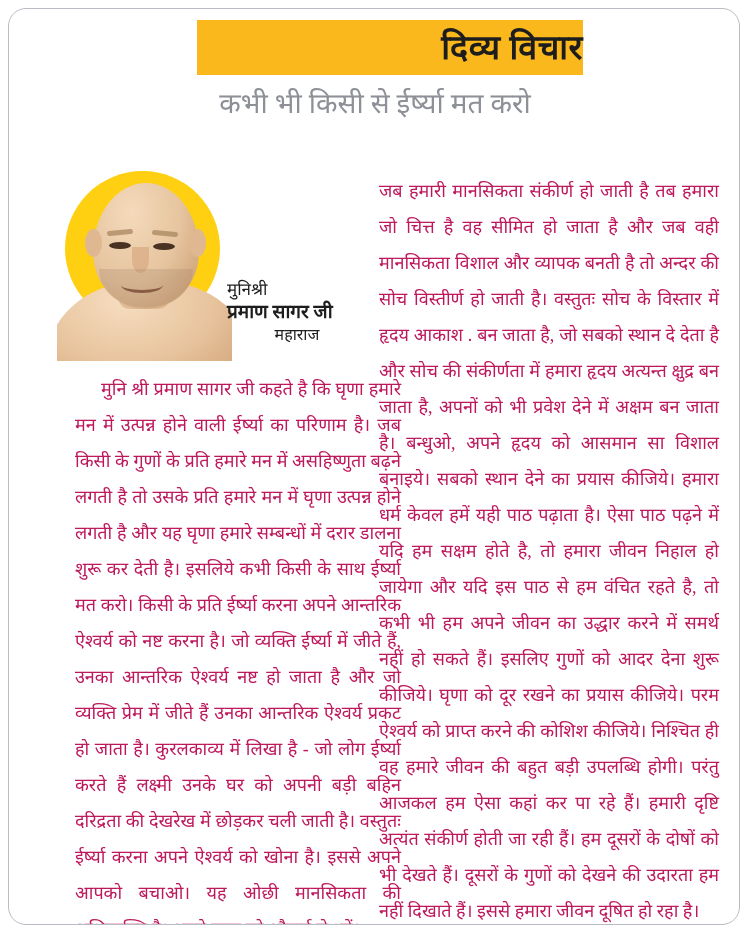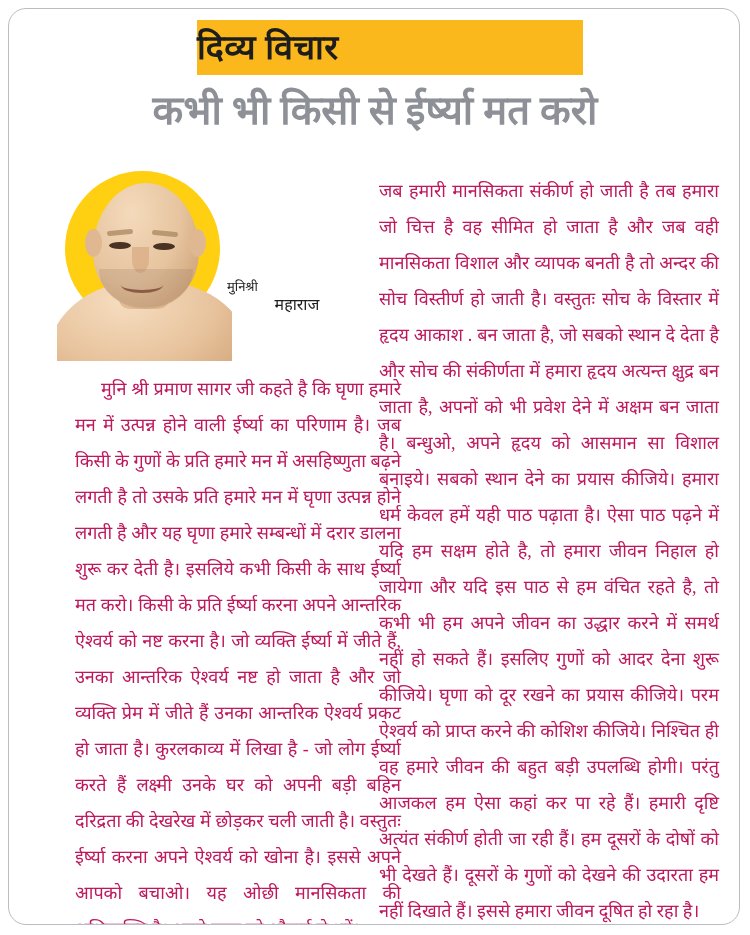--- a/index.html
+++ b/index.html
@@ -30,42 +30,42 @@
   
   .banner {
     position: absolute;
     left: 188px;
     top: 11px;
     width: 386px;
     height: 55px;
     background: #fab81c;
     display: flex;
     align-items: center;
-    justify-content: flex-start;
+    justify-content: flex-end;
   }
   .banner-title {
     font-family: "Liberation Serif", "DejaVu Serif", serif;
     font-weight: bold;
     font-size: 34px;
     line-height: 1;
     color: #1d1d1d;
     letter-spacing: 0.5px;
     white-space: nowrap;
   }
 
   
   .headline {
     position: absolute;
     left: 0;
     top: 78px;
     width: 732px;
     text-align: center;
     font-family: "Liberation Serif", "DejaVu Serif", serif;
-    font-weight: bold;
-    font-size: 40px;
+    font-weight: normal;
+    font-size: 28px;
     line-height: 1.18;
     color: #8d9096;
     white-space: nowrap;
   }
 
   
   .hero {
     position: absolute;
     left: 18px;
     top: 152px;
@@ -184,21 +184,21 @@
   }
 
   .caption {
     position: absolute;
     left: 200px;
     top: 118px;
     width: 140px;
     color: #1d1d1d;
     font-family: "Liberation Serif", "DejaVu Serif", serif;
   }
-  .cap-1 { font-size: 13px; line-height: 1.25; }
+  .cap-1 { font-size: 17px; line-height: 1.25; }
   .cap-2 { font-size: 19px; font-weight: bold; line-height: 1.3; white-space: nowrap; }
   .cap-3 { font-size: 16px; line-height: 1.25; text-align: center; }
 
   
   .col {
     position: absolute;
     font-family: "Liberation Serif", "DejaVu Serif", serif;
     font-size: 18px;
     line-height: 36px;
     color: #be185d;
@@ -243,20 +243,21 @@
       <div class="p-brow-l"></div>
       <div class="p-brow-r"></div>
       <div class="p-eye-l"></div>
       <div class="p-eye-r"></div>
       <div class="p-nose"></div>
       <div class="p-beard"></div>
       <div class="p-mouth"></div>
     </div>
     <div class="caption">
       <div class="cap-1">मुनिश्री</div>
+      <div class="cap-2">प्रमाण सागर जी</div>
       <div class="cap-3">महाराज</div>
     </div>
   </div>
 
   <div class="col col-left">
     <p>मुनि श्री प्रमाण सागर जी कहते है कि घृणा हमारे मन में उत्पन्न होने वाली ईर्ष्या का परिणाम है। जब किसी के गुणों के प्रति हमारे मन में असहिष्णुता बढ़ने लगती है तो उसके प्रति हमारे मन में घृणा उत्पन्न होने लगती है और यह घृणा हमारे सम्बन्धों में दरार डालना शुरू कर देती है। इसलिये कभी किसी के साथ ईर्ष्या मत करो। किसी के प्रति ईर्ष्या करना अपने आन्तरिक ऐश्वर्य को नष्ट करना है। जो व्यक्ति ईर्ष्या में जीते हैं, उनका आन्तरिक ऐश्वर्य नष्ट हो जाता है और जो व्यक्ति प्रेम में जीते हैं उनका आन्तरिक ऐश्वर्य प्रकट हो जाता है। कुरलकाव्य में लिखा है - जो लोग ईर्ष्या करते हैं लक्ष्मी उनके घर को अपनी बड़ी बहिन दरिद्रता की देखरेख में छोड़कर चली जाती है। वस्तुतः ईर्ष्या करना अपने ऐश्वर्य को खोना है। इससे अपने आपको बचाओ। यह ओछी मानसिकता की अभिव्यक्ति है। अपने हृदय को औदार्य से भरें।</p>
   </div>
 
   <div class="col col-right">
     <p>जब हमारी मानसिकता संकीर्ण हो जाती है तब हमारा जो चित्त है वह सीमित हो जाता है और जब वही मानसिकता विशाल और व्यापक बनती है तो अन्दर की सोच विस्तीर्ण हो जाती है। वस्तुतः सोच के विस्तार में हृदय आकाश . बन जाता है, जो सबको स्थान दे देता है और सोच की संकीर्णता में हमारा हृदय अत्यन्त क्षुद्र बन जाता है, अपनों को भी प्रवेश देने में अक्षम बन जाता है। बन्धुओ, अपने हृदय को आसमान सा विशाल बनाइये। सबको स्थान देने का प्रयास कीजिये। हमारा धर्म केवल हमें यही पाठ पढ़ाता है। ऐसा पाठ पढ़ने में यदि हम सक्षम होते है, तो हमारा जीवन निहाल हो जायेगा और यदि इस पाठ से हम वंचित रहते है, तो कभी भी हम अपने जीवन का उद्धार करने में समर्थ नहीं हो सकते हैं। इसलिए गुणों को आदर देना शुरू कीजिये। घृणा को दूर रखने का प्रयास कीजिये। परम ऐश्वर्य को प्राप्त करने की कोशिश कीजिये। निश्चित ही वह हमारे जीवन की बहुत बड़ी उपलब्धि होगी। परंतु आजकल हम ऐसा कहां कर पा रहे हैं। हमारी दृष्टि अत्यंत संकीर्ण होती जा रही हैं। हम दूसरों के दोषों को भी देखते हैं। दूसरों के गुणों को देखने की उदारता हम नहीं दिखाते हैं। इससे हमारा जीवन दूषित हो रहा है।</p>

